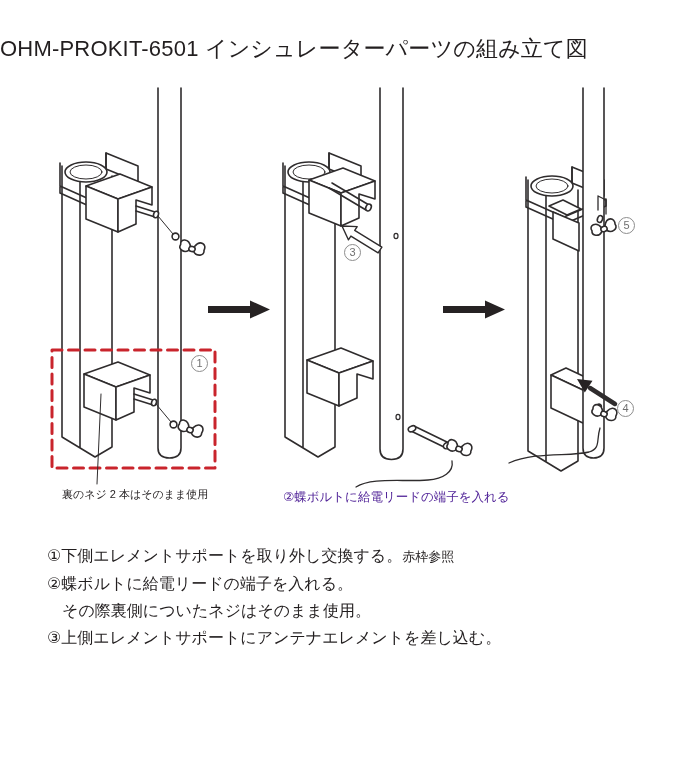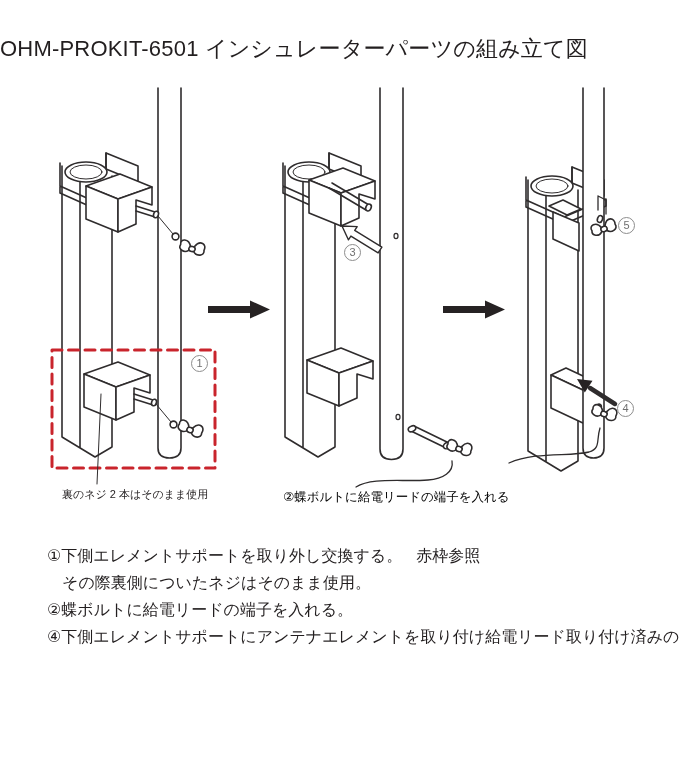--- a/index.html
+++ b/index.html
@@ -19,25 +19,25 @@
     position:absolute;width:17px;height:17px;border:1.4px solid #8d8d8d;
     border-radius:50%;box-sizing:border-box;
     display:flex;align-items:center;justify-content:center;
     font-size:11px;color:#6f6f6f;line-height:1;background:transparent;
   }
   #marker-1{left:191px;top:355px;}
   #marker-3{left:344px;top:244px;}
   #marker-5{left:618px;top:217px;}
   #marker-4{left:617px;top:400px;}
   #caption-left{left:62px;top:487px;font-size:11px;color:#221e1f;white-space:nowrap;}
-  #caption-middle{left:283px;top:489px;font-size:12.5px;color:#000000;white-space:nowrap;}
+  #caption-middle{left:283px;top:489px;font-size:12.5px;color:#4c1d95;white-space:nowrap;}
   #instructions{left:47px;top:542px;width:630px;font-size:16px;color:#221e1f;}
   .ins-line{line-height:27px;white-space:nowrap;}
   .ins-line.indent{padding-left:15px;}
-  .note{font-size:16px;margin-left:14px;}
+  .note{font-size:13px;margin-left:0;}
 </style>
 </head>
 <body>
 
 <svg id="art" class="abs" width="688" height="763" viewBox="0 0 688 763">
   <defs>
 
     <g id="wing">
       <path d="M-2,-2 C-5,-10 -14,-8 -12,-2 C-14,3 -7,6 -3,2 Z" fill="#fff"></path>
       <path d="M2,-3 C6,-11 14,-8 12,-1 C14,4 6,7 2,2 Z" fill="#fff"></path>
@@ -161,16 +161,16 @@
 <span id="marker-1" class="marker">1</span>
 <span id="marker-3" class="marker">3</span>
 <span id="marker-5" class="marker">5</span>
 <span id="marker-4" class="marker">4</span>
 
 <div id="caption-left" class="abs">裏のネジ 2 本はそのまま使用</div>
 <div id="caption-middle" class="abs">②蝶ボルトに給電リードの端子を入れる</div>
 
 <div id="instructions" class="abs">
   <div class="ins-line"><span>①下側エレメントサポートを取り外し交換する。</span><span class="note">赤枠参照</span></div>
+  <div class="ins-line"><span>②蝶ボルトに給電リードの端子を入れる。</span></div>
   <div class="ins-line indent"><span>その際裏側についたネジはそのまま使用。</span></div>
-  <div class="ins-line"><span>②蝶ボルトに給電リードの端子を入れる。</span></div>
-  <div class="ins-line"><span>④下側エレメントサポートにアンテナエレメントを取り付け給電リード取り付け済みの</span></div>
+  <div class="ins-line"><span>③上側エレメントサポートにアンテナエレメントを差し込む。</span></div>
 </div>
 
 </body></html>

